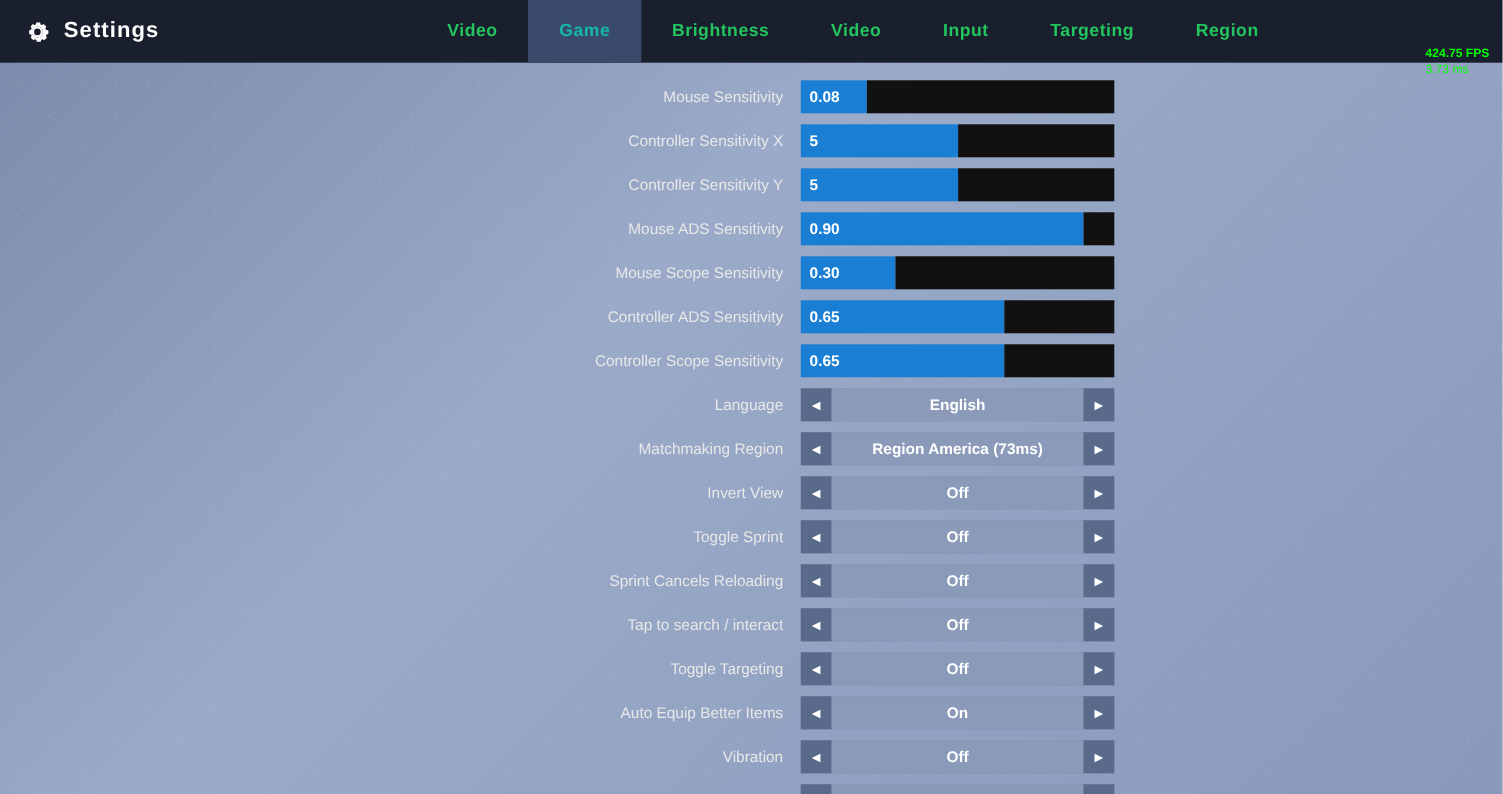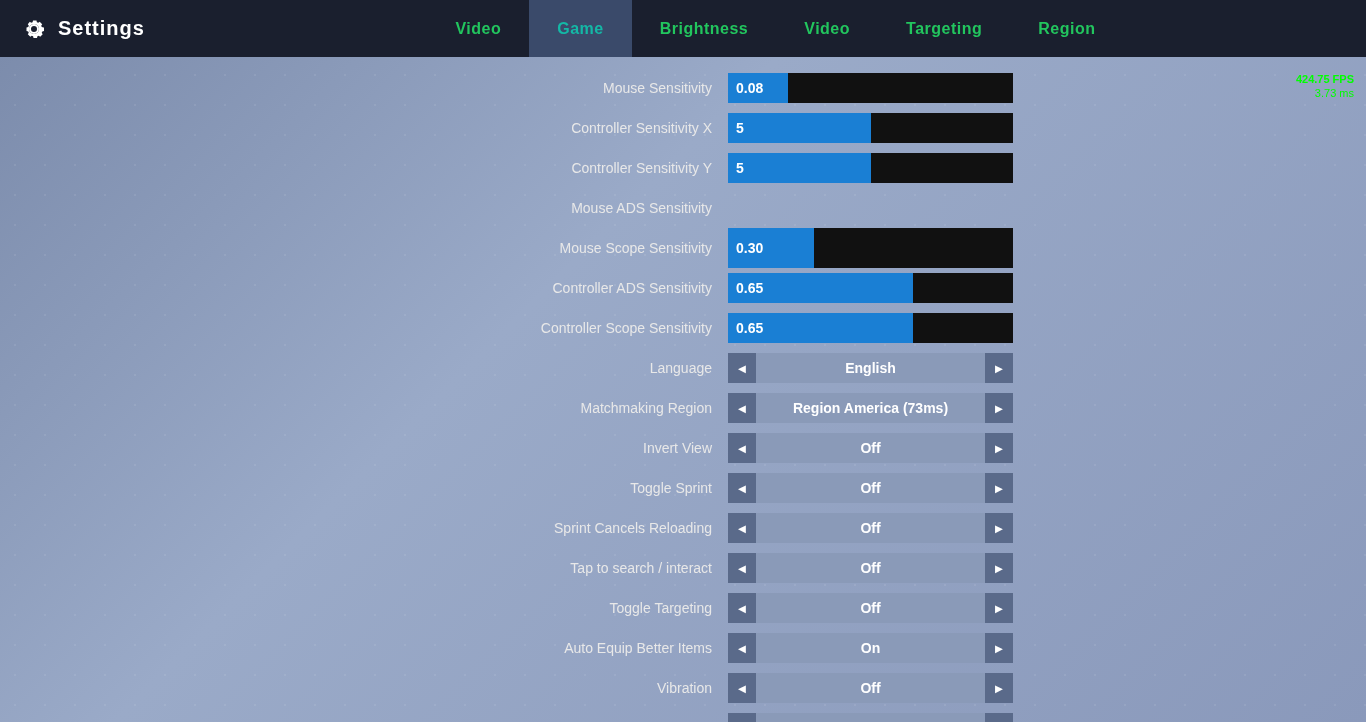--- a/index.html
+++ b/index.html
@@ -76,22 +76,21 @@
 
     .nav-tab.active {
       background: #3a4a6a;
       color: #14b8a6;
     }
 
     
     .fps-counter {
       position: absolute;
       right: 12px;
-      top: 72px;
-      text-align: right;
+      top: 42px;
       line-height: 1.3;
     }
 
     .fps-value {
       color: #00ff00;
       font-size: 11px;
       font-weight: bold;
     }
 
     .ms-value {
@@ -191,20 +190,21 @@
       <path d="M14 9a5 5 0 1 0 0 10A5 5 0 0 0 14 9zm0 8a3 3 0 1 1 0-6 3 3 0 0 1 0 6z"></path>
       <path d="M23.5 12.5l-1.7-.4a8 8 0 0 0-.6-1.4l1-1.4-2.5-2.5-1.4 1a8 8 0 0 0-1.4-.6l-.4-1.7h-3.5l-.4 1.7a8 8 0 0 0-1.4.6l-1.4-1L7.8 9.3l1 1.4a8 8 0 0 0-.6 1.4l-1.7.4v3.5l1.7.4a8 8 0 0 0 .6 1.4l-1 1.4 2.5 2.5 1.4-1a8 8 0 0 0 1.4.6l.4 1.7h3.5l.4-1.7a8 8 0 0 0 1.4-.6l1.4 1 2.5-2.5-1-1.4a8 8 0 0 0 .6-1.4l1.7-.4v-3.5zM14 19a5 5 0 1 1 0-10 5 5 0 0 1 0 10z"></path>
     </svg>
     <span class="header-title">Settings</span>
   </div>
   <nav class="nav-tabs">
   <button class="nav-tab">Video</button>
       <button class="nav-tab active">Game</button>
       <button class="nav-tab">Brightness</button>
       <button class="nav-tab">Video</button>
+      <button class="nav-tab">Input</button>
       <button class="nav-tab">Targeting</button>
       <button class="nav-tab">Region</button>
     </nav>
 </div>
 
 <div class="fps-counter">
   <div class="fps-value">424.75 FPS</div>
   <div class="ms-value">3.73 ms</div>
 </div>
 
@@ -225,24 +225,28 @@
     </div>
     <div class="setting-row">
       <div class="setting-label">Controller Sensitivity Y</div>
       <div class="slider-container" style="display: flex; height: 30px; flex: 1 1 0%;">
         <div class="slider-value" style="width: 50%; background: rgb(26, 127, 212);">5</div>
         <div class="slider-track" style="background: rgb(17, 17, 17); flex: 1 1 0%;"></div>
       </div>
     </div>
     <div class="setting-row">
       <div class="setting-label">Mouse ADS Sensitivity</div>
+      <div class="slider-container" style="display: flex; height: 30px; flex: 1 1 0%;">
+        <div class="slider-value" style="width: 90%; background: rgb(26, 127, 212);">0.90</div>
+        <div class="slider-track" style="background: rgb(17, 17, 17); flex: 1 1 0%;"></div>
+      </div>
     </div>
     <div class="setting-row">
       <div class="setting-label">Mouse Scope Sensitivity</div>
-      <div class="slider-container" style="display: flex; height: 40px; flex: 1 1 0%;">
+      <div class="slider-container" style="display: flex; height: 30px; flex: 1 1 0%;">
         <div class="slider-value" style="width: 30%; background: rgb(26, 127, 212);">0.30</div>
         <div class="slider-track" style="background: rgb(17, 17, 17); flex: 1 1 0%;"></div>
       </div>
     </div>
     <div class="setting-row">
       <div class="setting-label">Controller ADS Sensitivity</div>
       <div class="slider-container" style="display: flex; height: 30px; flex: 1 1 0%;">
         <div class="slider-value" style="width: 65%; background: rgb(26, 127, 212);">0.65</div>
         <div class="slider-track" style="background: rgb(17, 17, 17); flex: 1 1 0%;"></div>
       </div>

